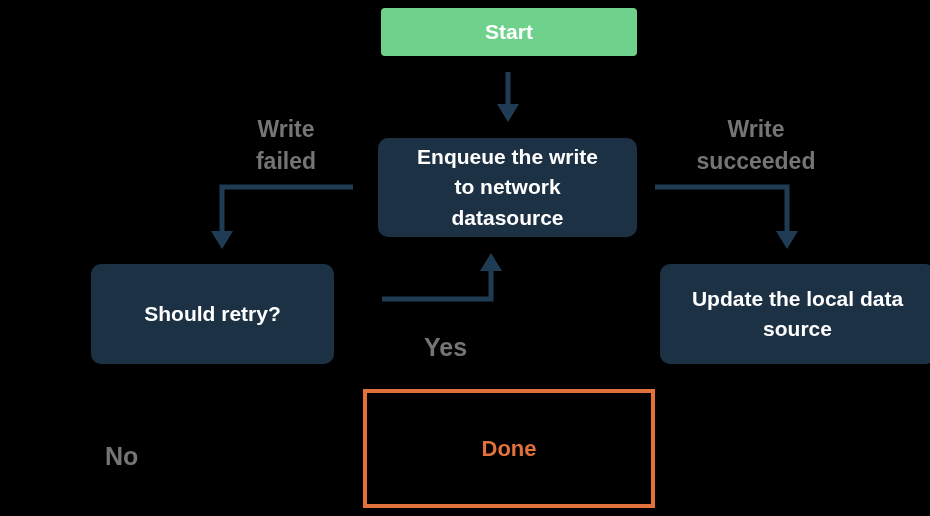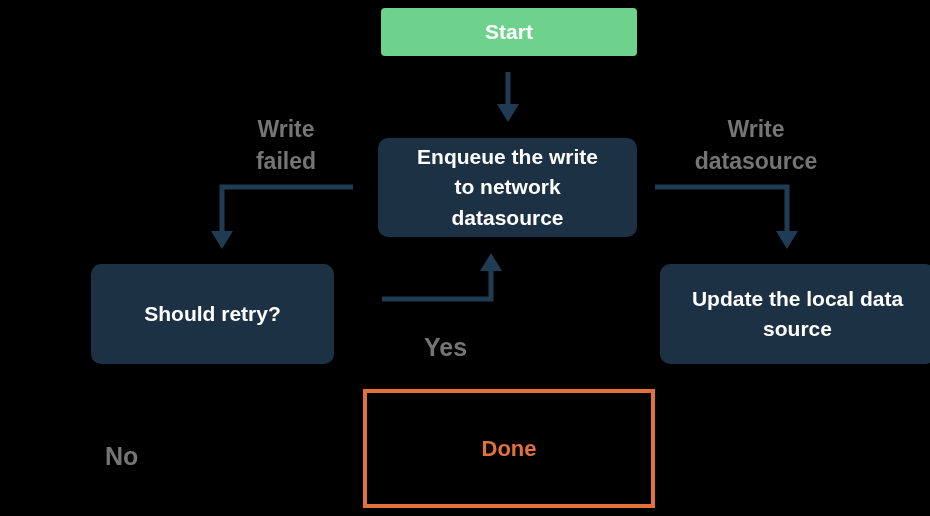--- a/index.html
+++ b/index.html
@@ -140,19 +140,19 @@
   <div class="node node-navy node-update">
     <span>Update the local data source</span>
   </div>
 
   <div class="node node-done">
     <span>Done</span>
   </div>
 
   <div class="edge-label label-write-failed">Write failed</div>
 
-  <div class="edge-label label-write-succeeded">Write datasource</div>
+  <div class="edge-label label-write-succeeded">Write succeeded</div>
 
   <div class="edge-label label-yes">Yes</div>
 
   <div class="edge-label label-no">No</div>
 
 </div>
 
 </body></html>

